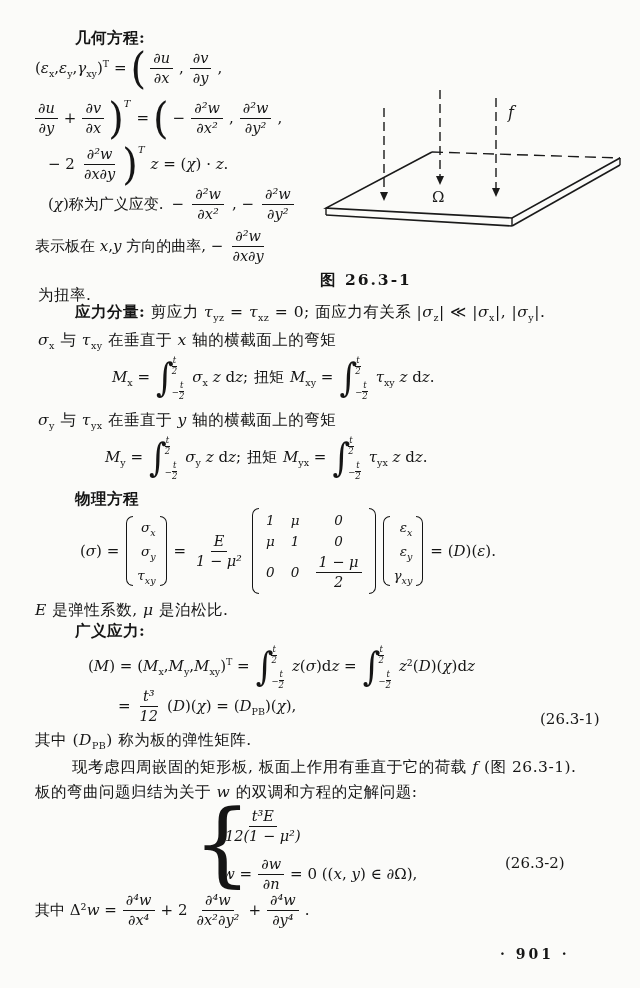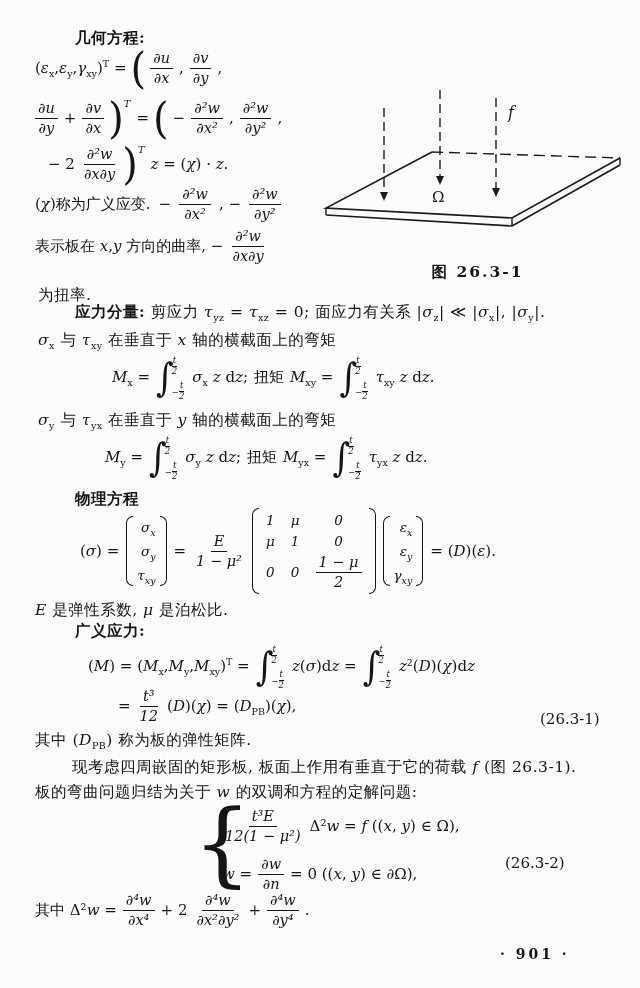--- a/index.html
+++ b/index.html
@@ -90,22 +90,22 @@
   .brace{
     position:absolute;
     font-size:92px;
     font-weight:200;
     line-height:0.95;
     transform:scaleY(1.0);
   }
   .eqlabel{position:absolute;font-size:15px;white-space:nowrap;margin-top:16px;}
   .figure{position:absolute;left:320px;top:80px;width:315px;}
   .figcap{
-    text-align:center;font-size:15.5px;font-weight:600;
-    letter-spacing:2px;margin-top:4px;
+    text-align:left;font-size:15.5px;font-weight:600;
+    letter-spacing:2px;margin-top:12px;
   }
   .pagenum{
     position:absolute;left:500px;top:946px;
     font-size:14px;letter-spacing:3px;font-weight:700;
   }
 </style>
 </head>
 <body>
 
 <div class="cn heading" style="left:75px;top:28px">几何方程:</div>
@@ -181,21 +181,21 @@
     <polygon points="116,96 124,96 120,105" fill="#1a1a1a"></polygon>
     <line x1="176" y1="18" x2="176" y2="108" stroke="#1a1a1a" stroke-width="1.4" stroke-dasharray="9,5"></line>
     <polygon points="172,108 180,108 176,117" fill="#1a1a1a"></polygon>
 
     <text x="188" y="38" font-size="16" font-style="italic" font-family="DejaVu Serif, serif" fill="#1a1a1a">f</text>
     <text x="112" y="122" font-size="15" font-family="DejaVu Serif, serif" fill="#1a1a1a">Ω</text>
   </svg>
   <div class="figcap">图  26.3-1</div>
 </div>
 
-<div class="row" style="left:35px;top:186px;gap:8px">
+<div class="row" style="left:48px;top:186px;gap:8px">
   <span>(<i>χ</i>)称为广义应变.</span>
   <span>−</span>
   <span class="frac">
       <span class="num">∂²w</span>
       <span class="den">∂x²</span>
     </span>
   <span>, −</span>
   <span class="frac">
       <span class="num">∂²w</span>
       <span class="den">∂y²</span>
@@ -403,21 +403,20 @@
 <div class="cn" style="left:72px;top:757px">现考虑四周嵌固的矩形板, 板面上作用有垂直于它的荷载 <i>f</i> (图 26.3-1).</div>
 <div class="cn" style="left:35px;top:782px">板的弯曲问题归结为关于 <i>w</i> 的双调和方程的定解问题:</div>
 
 <span class="brace" style="left:193px;top:800px">{</span>
 
 <div class="row" style="left:222px;top:808px">
   <span class="frac">
       <span class="num">t³E</span>
       <span class="den">12(1 − μ²)</span>
     </span>
-  <span>Δ²<i>w</i> = <i>f</i>   ((<i>x</i>, <i>y</i>) ∈ Ω),</span>
 </div>
 
 <div class="row" style="left:222px;top:856px">
   <span><i>w</i> =</span>
   <span class="frac">
       <span class="num">∂w</span>
       <span class="den">∂n</span>
     </span>
   <span>= 0   ((<i>x</i>, <i>y</i>) ∈ ∂Ω),</span>
 </div>

